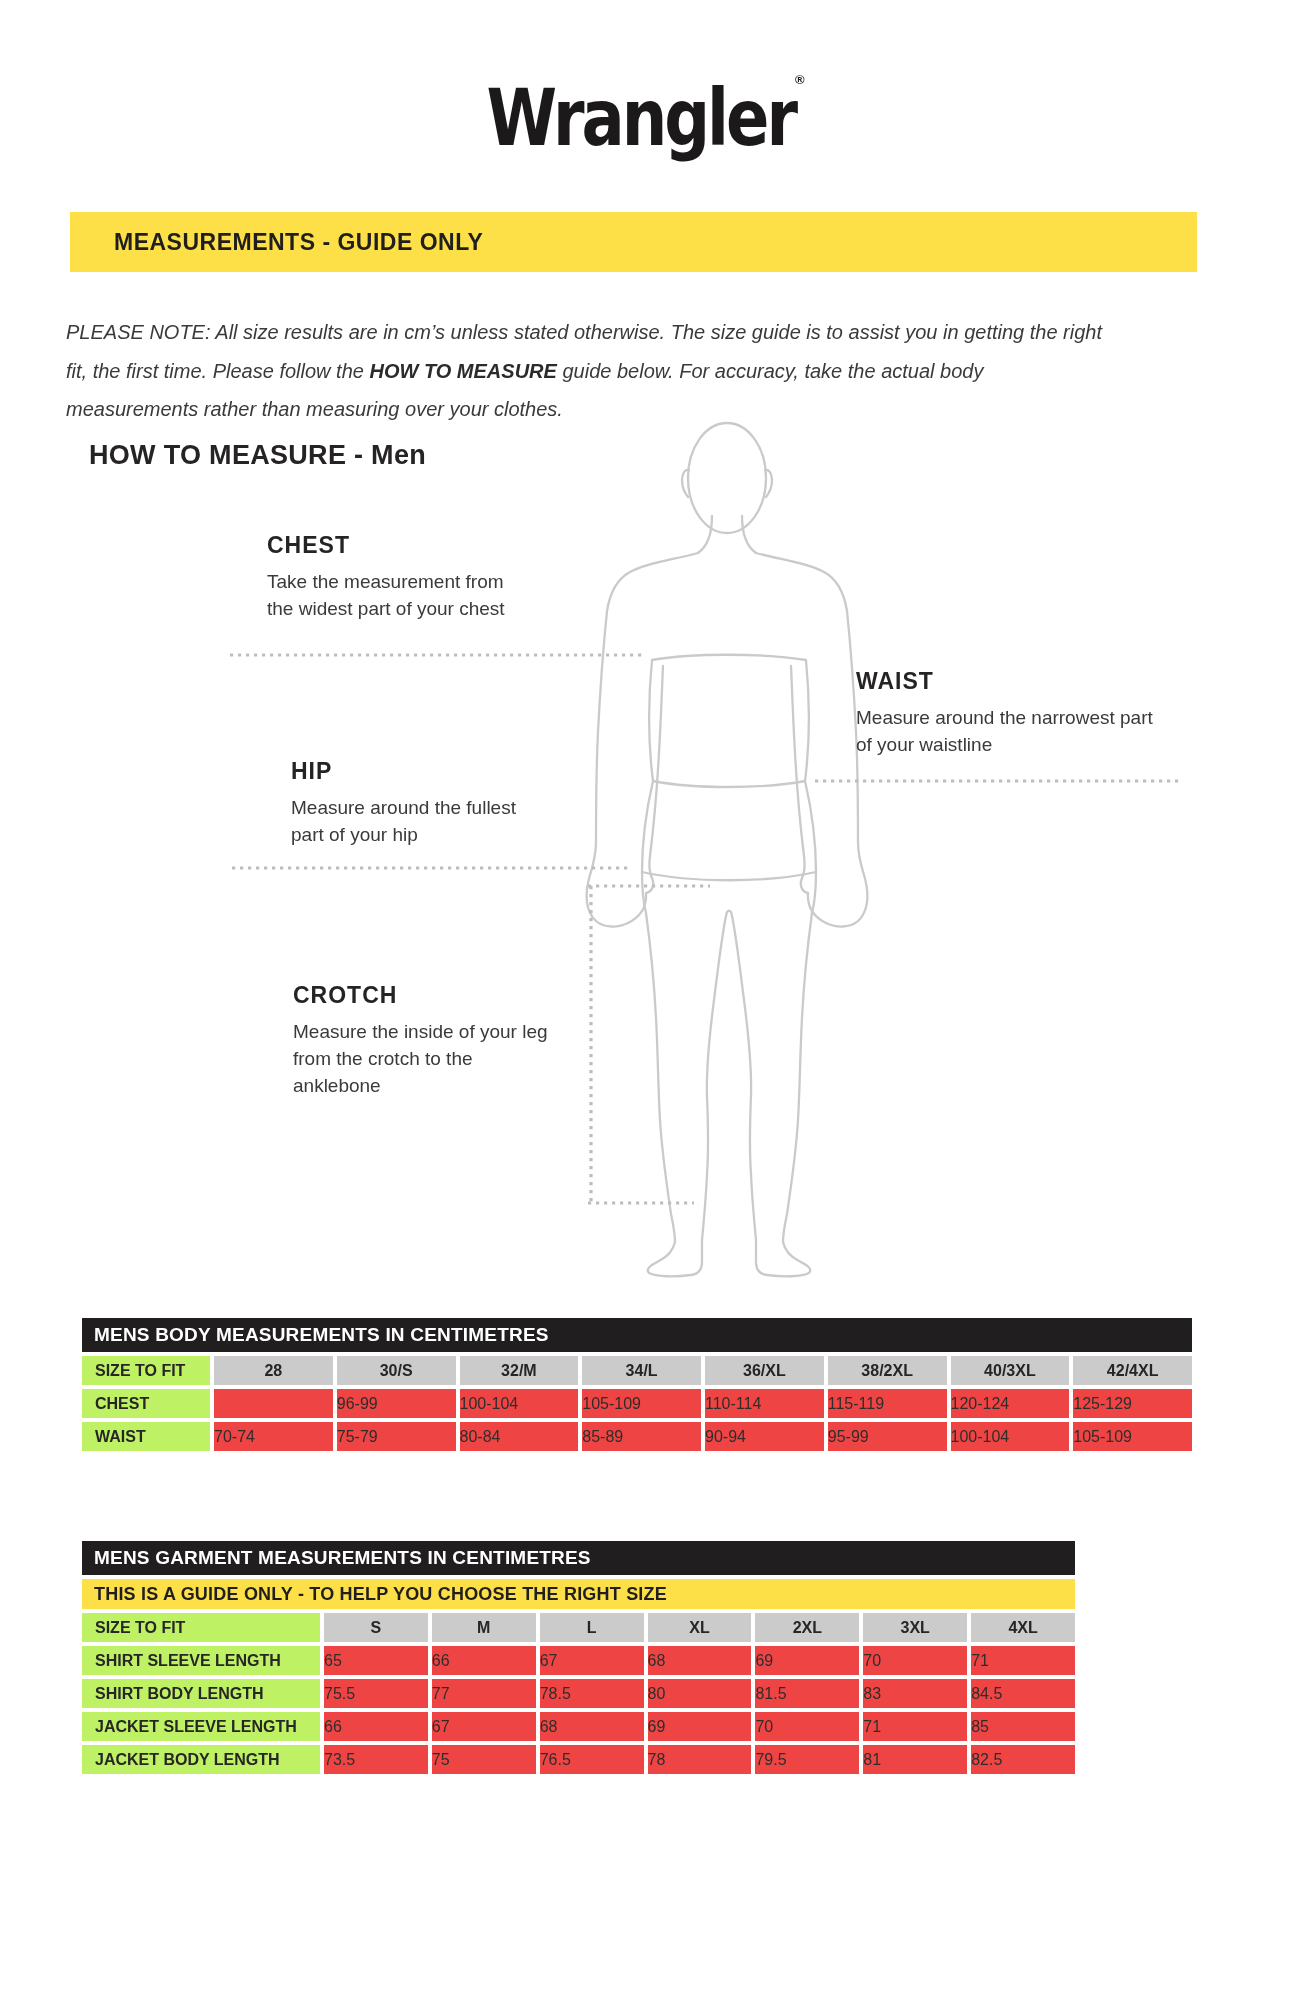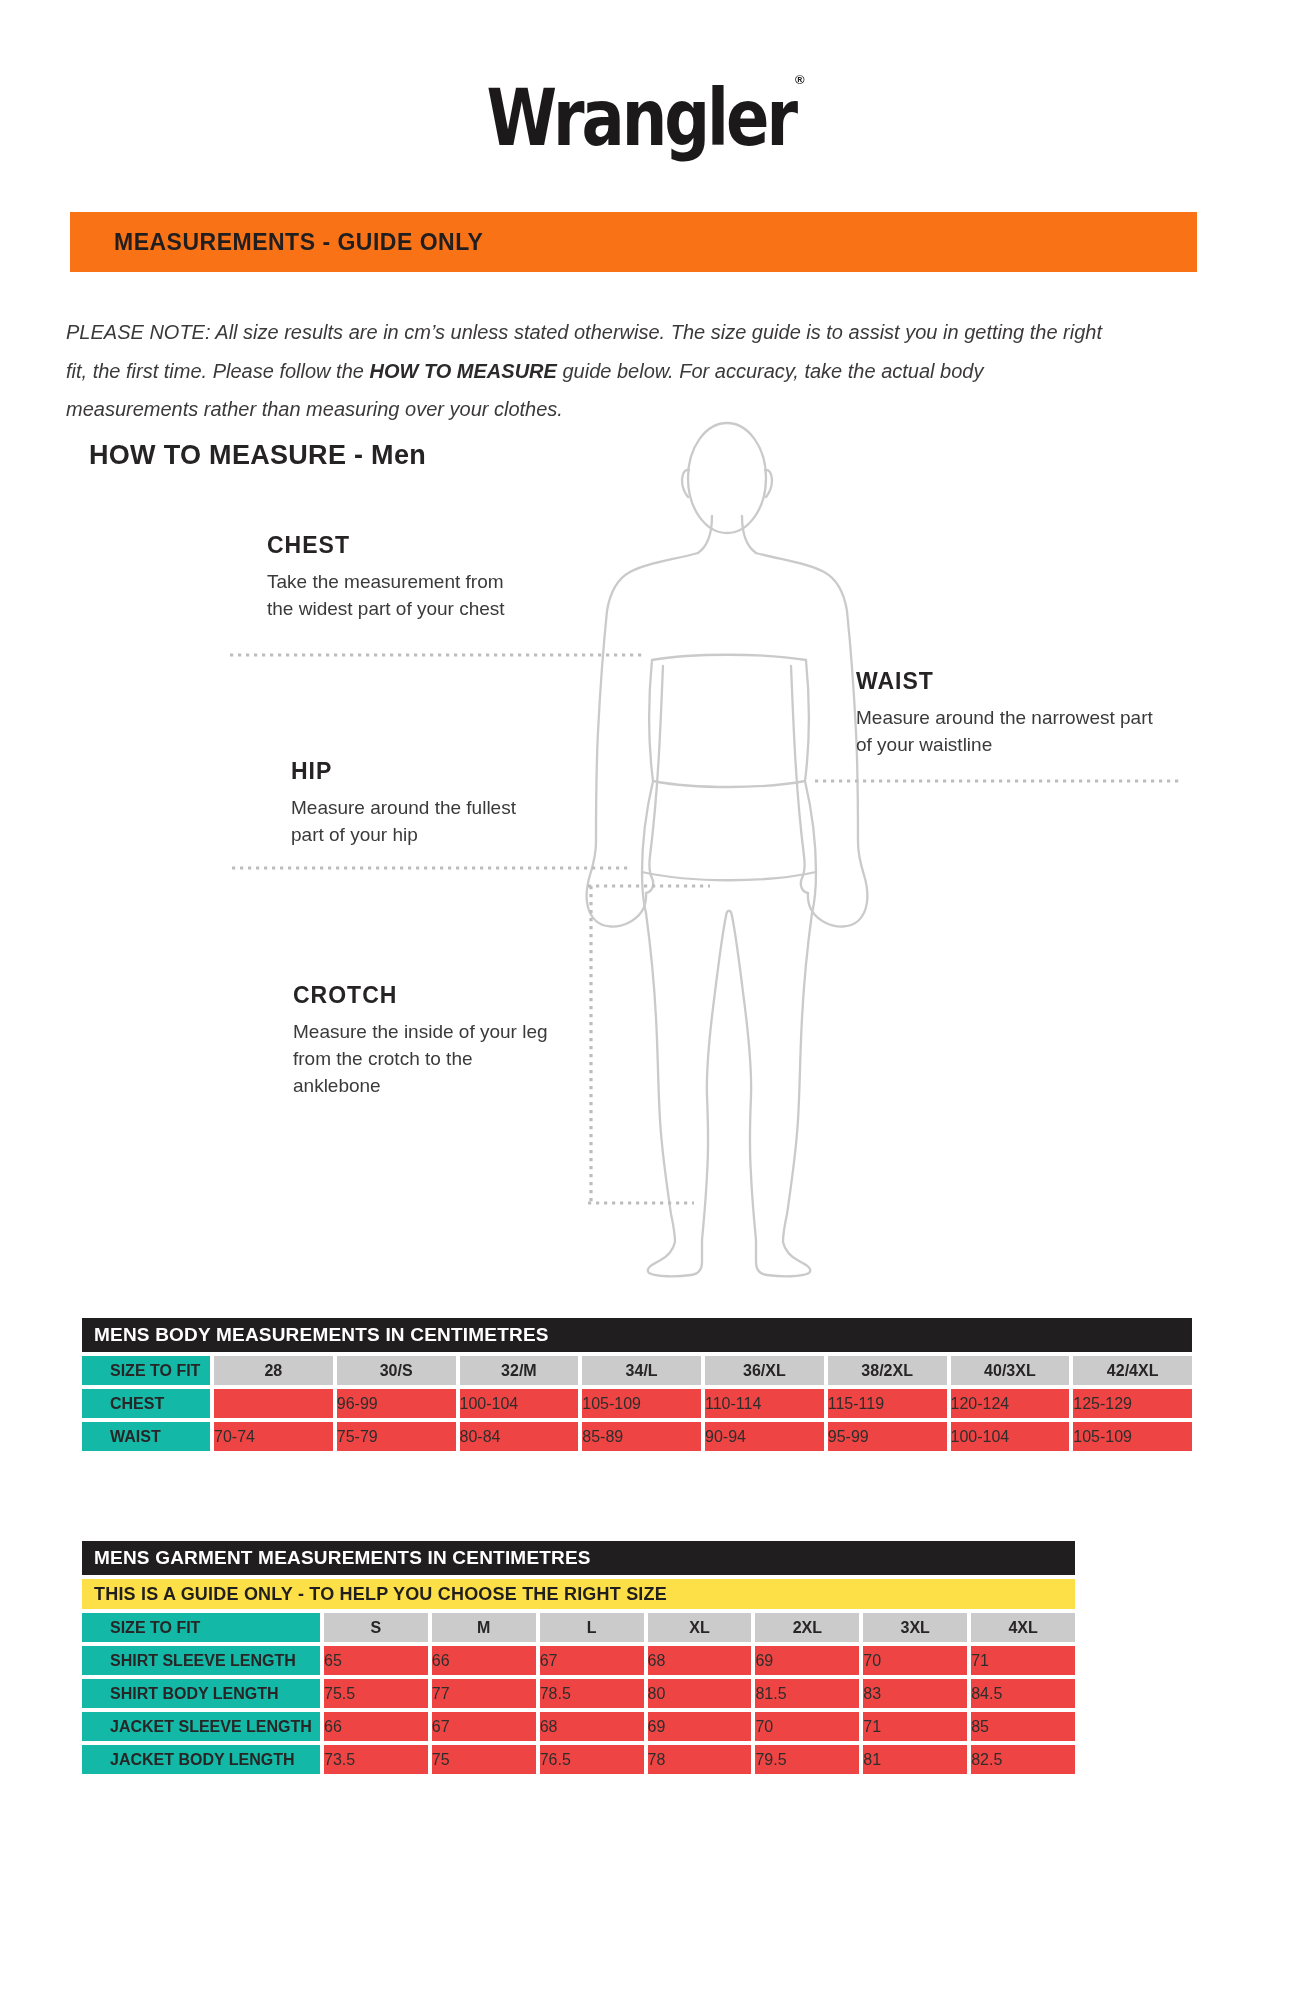--- a/index.html
+++ b/index.html
@@ -14,21 +14,21 @@
   .logo-text {
     display:inline-block; font-size:64px; font-weight:bold; letter-spacing:-3px;
     color:#1c191a; transform:scaleY(1.22); transform-origin:center top;
     font-family:"DejaVu Sans","Liberation Sans",sans-serif;
   }
   .logo-reg { font-size:13px; vertical-align:48px; color:#1c191a; font-weight:bold; }
 
   
   .header-bar {
     position:absolute; left:70px; top:212px; width:1127px; height:60px;
-    background:#f97316; line-height:60px; padding-left:44px;
+    background:#fde047; line-height:60px; padding-left:44px;
     font-size:23px; font-weight:bold; letter-spacing:0.5px; color:#201e1f;
   }
 
   
   .note {
     position:absolute; left:66px; top:313px; width:1052px;
     font-size:20px; line-height:1.93; color:#3b3939;font-style:italic;
   }
   .note strong { color:#2c2a2a; }
 
@@ -59,21 +59,21 @@
   .sbar {
     height:30px; line-height:30px; background:#fde047; color:#211e1f;
     font-weight:bold; font-size:18px; padding-left:12px; letter-spacing:0.2px;
     margin-bottom:4px;
   }
   .grid { display:grid; gap:4px; background:#ffffff; }
   .grid1 { grid-template-columns:128px repeat(8, 1fr); }
   .grid2 { grid-template-columns:238px repeat(7, 1fr); }
   .cell { height:29px; line-height:29px; font-size:16px; white-space:nowrap; overflow:hidden; }
   .cell.head { background:#cbcbcb; font-weight:bold; text-align:center; color:#272525; }
-  .cell.lbl  { background:#14b8a6; font-weight:bold; text-align:left; padding-left:28px; color:#272525; }
+  .cell.lbl  { background:#bef264; font-weight:bold; text-align:left; padding-left:13px; color:#272525; }
   .cell.val  { background:#ef4444; color:#2e2d2c; }
 </style>
 </head>
 <body>
 
 <div class="page">
 
   <div class="logo">
     <span class="logo-text">Wrangler</span><span class="logo-reg">®</span>
   </div>

